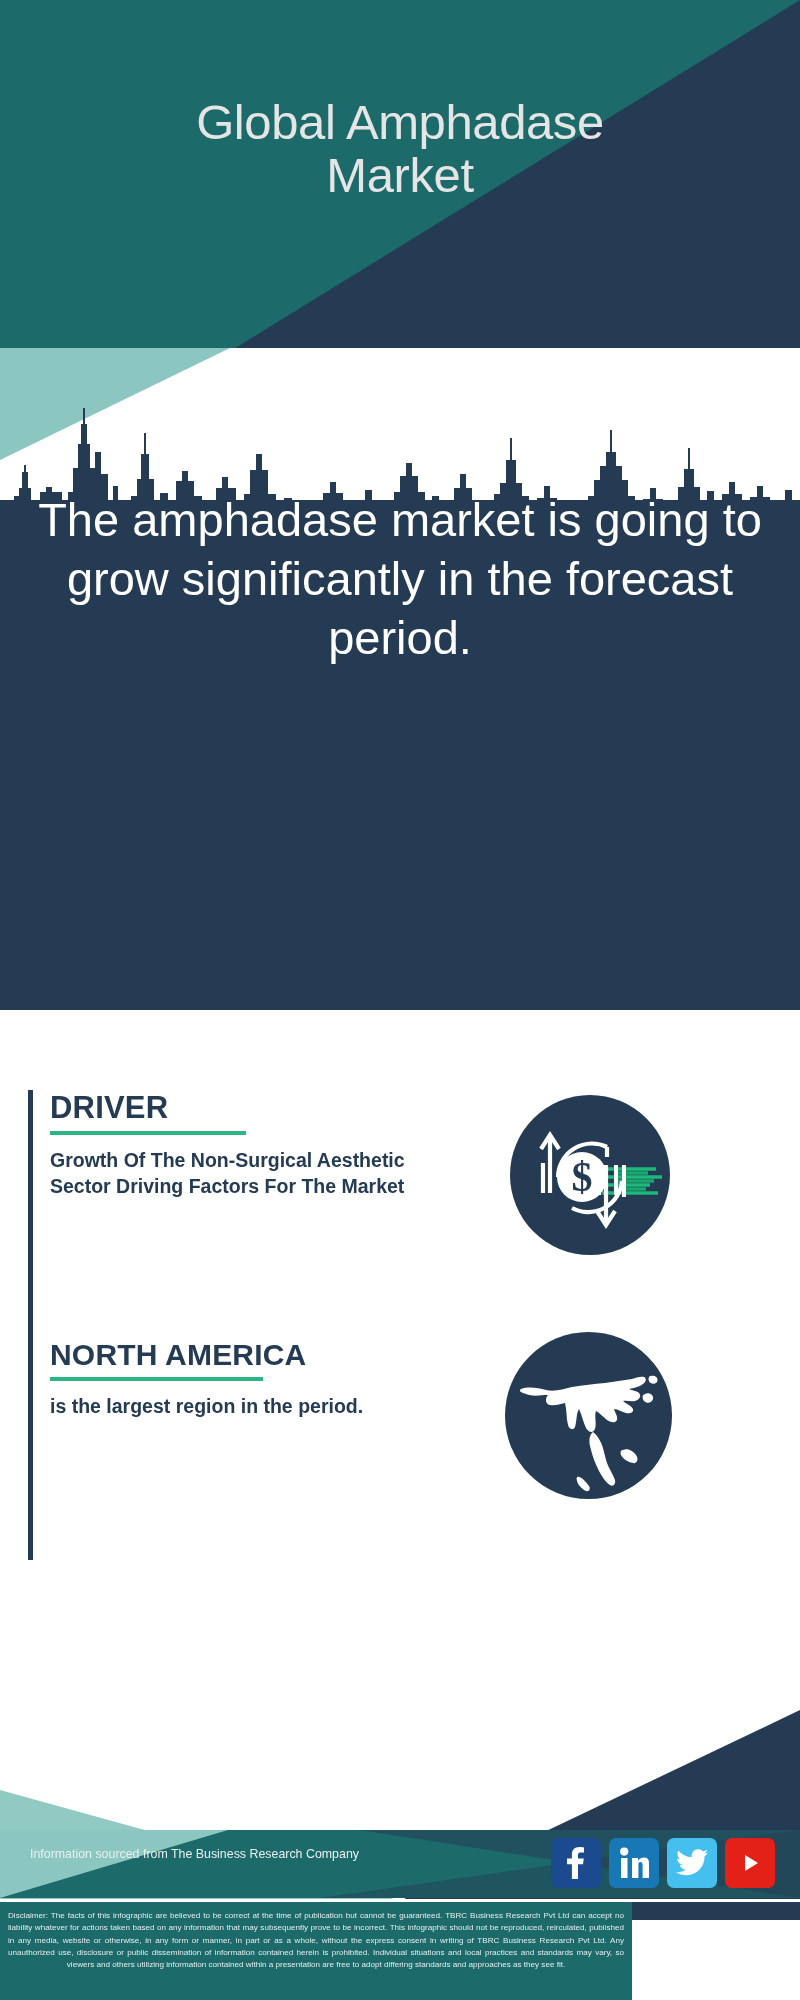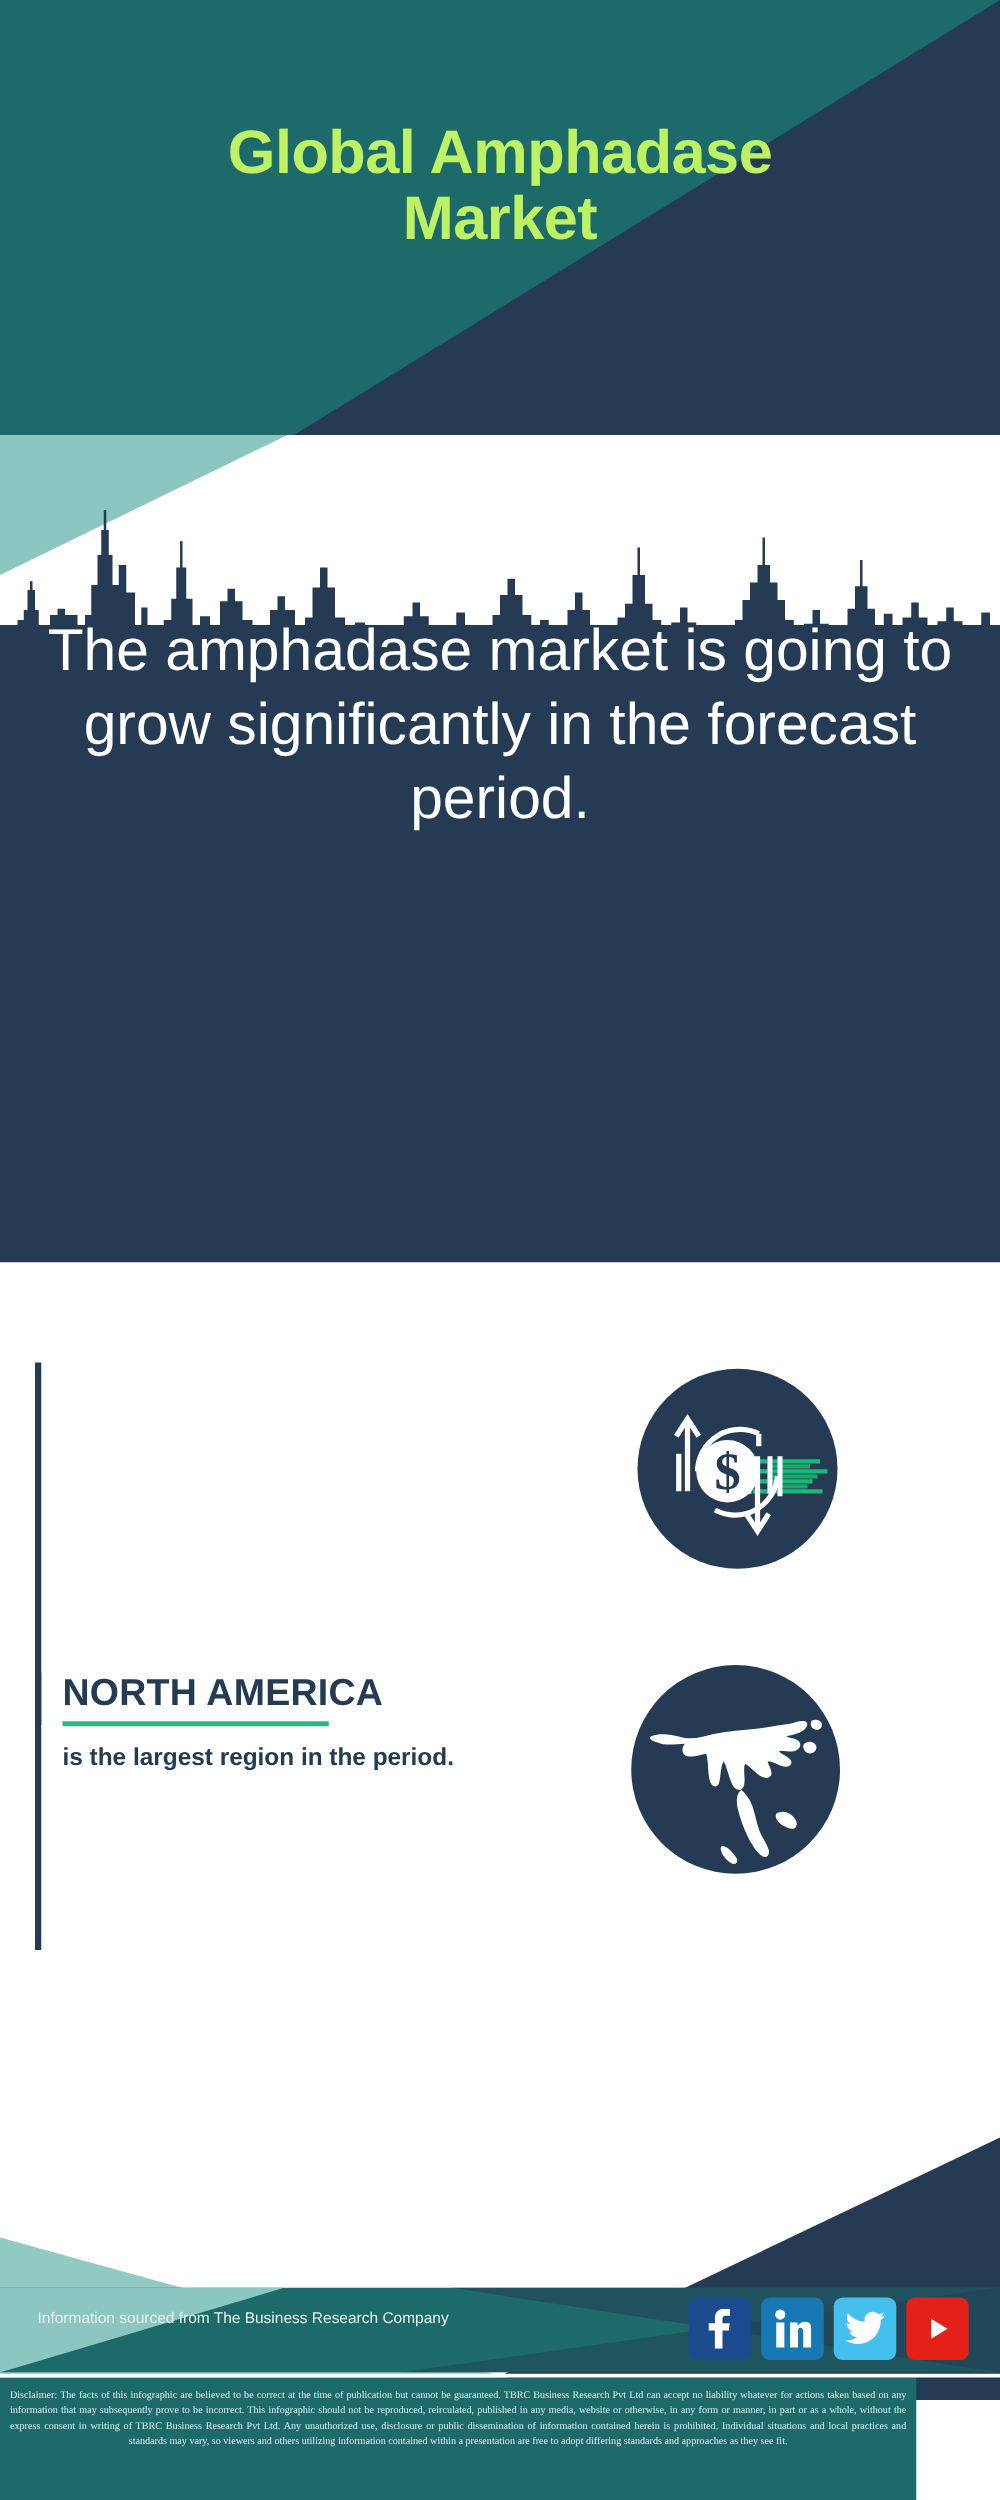--- a/index.html
+++ b/index.html
@@ -16,23 +16,23 @@
   .header {
     position:absolute; left:0; top:0; width:800px; height:350px;
     background:#1d6a6b; overflow:hidden;
   }
   .header-diag {
     position:absolute; left:0; top:0; width:800px; height:350px;
   }
   .header-title {
     position:absolute; left:0; top:96px; width:800px;
     text-align:center;
-    color:#bef264;
+    color:#e5e5e5;
     font-size:49px;
-    font-weight:bold;
+    font-weight:normal;
     line-height:1.08;
     letter-spacing:-0.4px;
     padding:0 120px;
     z-index:3;
   }
 
   
   .skyband {
     position:absolute; left:0; top:348px; width:800px; height:180px;
     background:#ffffff; overflow:hidden;
@@ -123,26 +123,25 @@
     width:50px; height:50px; border-radius:7px;
     display:flex; align-items:center; justify-content:center;
   }
   .s-fb { background:#1b4a8f; }
   .s-li { background:#1878b5; }
   .s-tw { background:#45c0ee; }
   .s-yt { background:#e32118; }
 
   
   .disclaimer {
-    position:absolute; left:0; top:1902px; width:733px; height:98px;
+    position:absolute; left:0; top:1902px; width:632px; height:98px;
     background:#1d6a6b; z-index:7;
     padding:8px 8px 0 8px;
     color:#e4eeee; font-size:8.1px; line-height:1.52;
     text-align:justify;
-    font-family:Liberation Serif, serif;
   }
   .disclaimer .dtext { display:block; text-align:justify; text-align-last:center; }
   .disclaimer-rule {
     position:absolute; left:0; top:1899px; width:800px; height:3px;
     background:#ffffff; z-index:8;
   }
 </style>
 </head>
 <body>
 
@@ -194,20 +193,25 @@
   </div>
 
   <div class="navy-body">
     <div class="headline">The amphadase market is going to grow significantly in the forecast period.</div>
   </div>
 
   <div class="cards">
 
     <div class="card" id="card-driver">
       <div class="card-bar"></div>
+      <div class="card-text">
+        <div class="card-title">DRIVER</div>
+        <div class="title-rule"></div>
+        <div class="card-body">Growth Of The Non-Surgical Aesthetic Sector Driving Factors For The Market</div>
+      </div>
     </div>
 
     <div class="icon-circle" id="icon-driver">
       <svg viewBox="0 0 160 160" width="160" height="160">
 
         <g stroke="#1db87a" stroke-width="3.4" stroke-linecap="butt">
           <line x1="92" y1="74" x2="146" y2="74"></line>
           <line x1="92" y1="82" x2="152" y2="82"></line>
           <line x1="92" y1="90" x2="140" y2="90"></line>
           <line x1="92" y1="98" x2="148" y2="98"></line>

